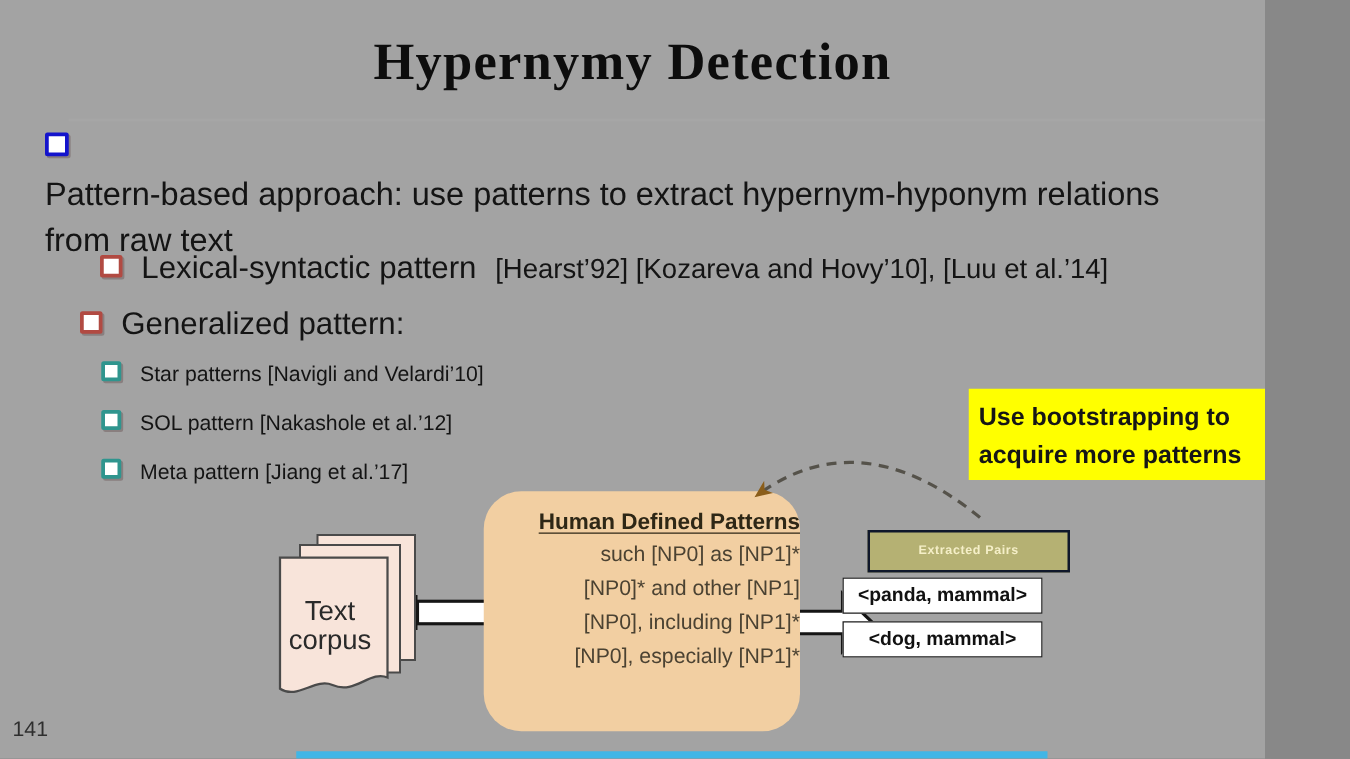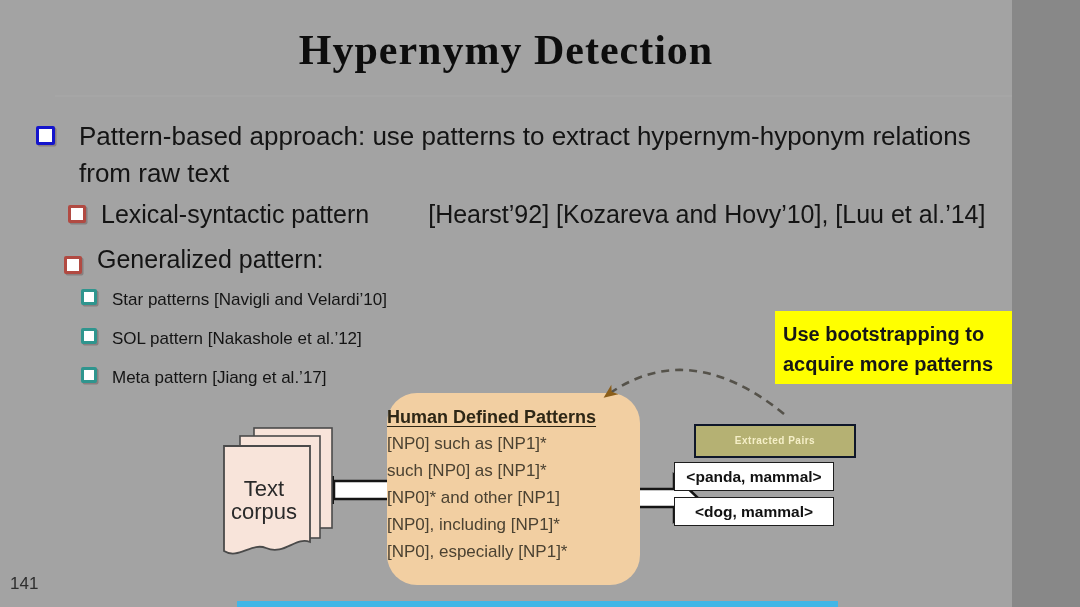--- a/index.html
+++ b/index.html
@@ -15,36 +15,36 @@
   }
   .divider{position:absolute;top:95px;left:55px;width:970px;height:2px;background:#a6a6a6;}
   
   .brow{position:absolute;display:flex;align-items:baseline;}
   .bullet{flex:0 0 auto;border-radius:2px;background:#fff;box-shadow:1.5px 1.5px 0 rgba(90,60,60,.35);}
   .b1{width:13px;height:13px;border:3.5px solid #1414CC;}
   .b2{width:12px;height:12px;border:3.5px solid #B14A42;}
   .b3{width:10px;height:10px;border:3px solid #2F958E;}
   .l1text{font-size:26px;color:#141414;line-height:37px;}
   .l2text{font-size:25px;color:#141414;}
-  .l2cite{font-size:25px;color:#141414;margin-left:44px;}
+  .l2cite{font-size:22px;color:#141414;}
   .l3text{font-size:17px;color:#141414;}
   
   .callout{
     position:absolute;left:775px;top:311px;width:231px;padding:8px 8px 5px 8px;
     background:#FFFF00;font-weight:bold;font-size:20px;line-height:30px;color:#161616;
   }
   
   .dsvg{position:absolute;}
   .corpus-label{
     position:absolute;left:222px;top:477px;width:84px;text-align:center;
     font-size:22px;line-height:23px;color:#2a2a2a;
   }
   .patterns-box{
     position:absolute;left:387px;top:393px;width:253px;height:192px;
-    background:#F2CFA2;border-radius:30px;text-align:left;
+    background:#F2CFA2;border-radius:30px;text-align:right;
   }
   .patterns-title{
     margin-top:11px;font-size:18px;font-weight:bold;color:#2e2716;
     text-decoration:underline;text-underline-offset:3px;line-height:26px;
   }
   .pattern-line{font-size:17px;line-height:27px;color:#4b4232;}
   .pairs-header{
     position:absolute;left:694px;top:424px;width:158px;height:30px;
     background:#B5B173;border:2px solid #0f172a;text-align:center;
     font-size:10px;font-weight:bold;color:#F5EFC8;line-height:30px;letter-spacing:.5px;
@@ -58,31 +58,31 @@
   .progress-bar{position:absolute;left:237px;top:601px;width:601px;height:6px;background:#41B6E6;}
 </style>
 </head>
 <body>
 
 <div class="slide">
 
   <div class="title">Hypernymy Detection</div>
   <div class="divider"></div>
 
-  <div class="brow" style="left:36px;top:118px;width:940px;gap:24px;">
+  <div class="brow" style="left:36px;top:106px;width:940px;gap:12px;flex-direction:column;">
     <span class="bullet b1" style="position:relative;top:0px;"></span>
     <span class="l1text">Pattern-based approach: use patterns to extract hypernym-hyponym relations from raw text</span>
   </div>
 
-  <div class="brow" style="left:68px;top:200px;gap:15px;">
+  <div class="brow" style="left:80px;top:200px;gap:15px;">
     <span class="bullet b2"></span>
     <span class="l2text">Lexical-syntactic pattern</span>
     <span class="l2cite">[Hearst’92] [Kozareva and Hovy’10], [Luu et al.’14]</span>
   </div>
-  <div class="brow" style="left:64px;top:245px;gap:15px;align-items:flex-end;">
+  <div class="brow" style="left:64px;top:245px;gap:15px;">
     <span class="bullet b2"></span>
     <span class="l2text">Generalized pattern:</span>
   </div>
 
   <div class="brow" style="left:81px;top:289px;gap:15px;">
     <span class="bullet b3"></span>
     <span class="l3text">Star patterns [Navigli and Velardi’10]</span>
   </div>
   <div class="brow" style="left:81px;top:328px;gap:15px;">
     <span class="bullet b3"></span>
@@ -106,21 +106,20 @@
 
   <svg class="dsvg" style="left:210px;top:424px;" width="132" height="152" viewBox="0 0 132 152">
     <rect x="44" y="4" width="78" height="100" fill="#F8E4DA" stroke="#4a4a4a" stroke-width="1.6"></rect>
     <rect x="30" y="12" width="80" height="102" fill="#F8E4DA" stroke="#4a4a4a" stroke-width="1.6"></rect>
     <path d="M14,22 H100 V118 C86,112 74,132 56,124 C42,118 28,136 14,127 Z" fill="#F8E4DA" stroke="#4a4a4a" stroke-width="1.8"></path>
   </svg>
   <div class="corpus-label">Text corpus</div>
 
   <div class="patterns-box">
     <div class="patterns-title">Human Defined Patterns</div>
-    <div class="pattern-line">[NP0] such as [NP1]*</div>
     <div class="pattern-line">such [NP0] as [NP1]*</div>
     <div class="pattern-line">[NP0]* and other [NP1]</div>
     <div class="pattern-line">[NP0], including [NP1]*</div>
     <div class="pattern-line">[NP0], especially [NP1]*</div>
   </div>
 
   <div class="pairs-header">Extracted Pairs</div>
   <div class="pair-row" style="top:462px;">&lt;panda, mammal&gt;</div>
   <div class="pair-row" style="top:497px;">&lt;dog, mammal&gt;</div>
 

